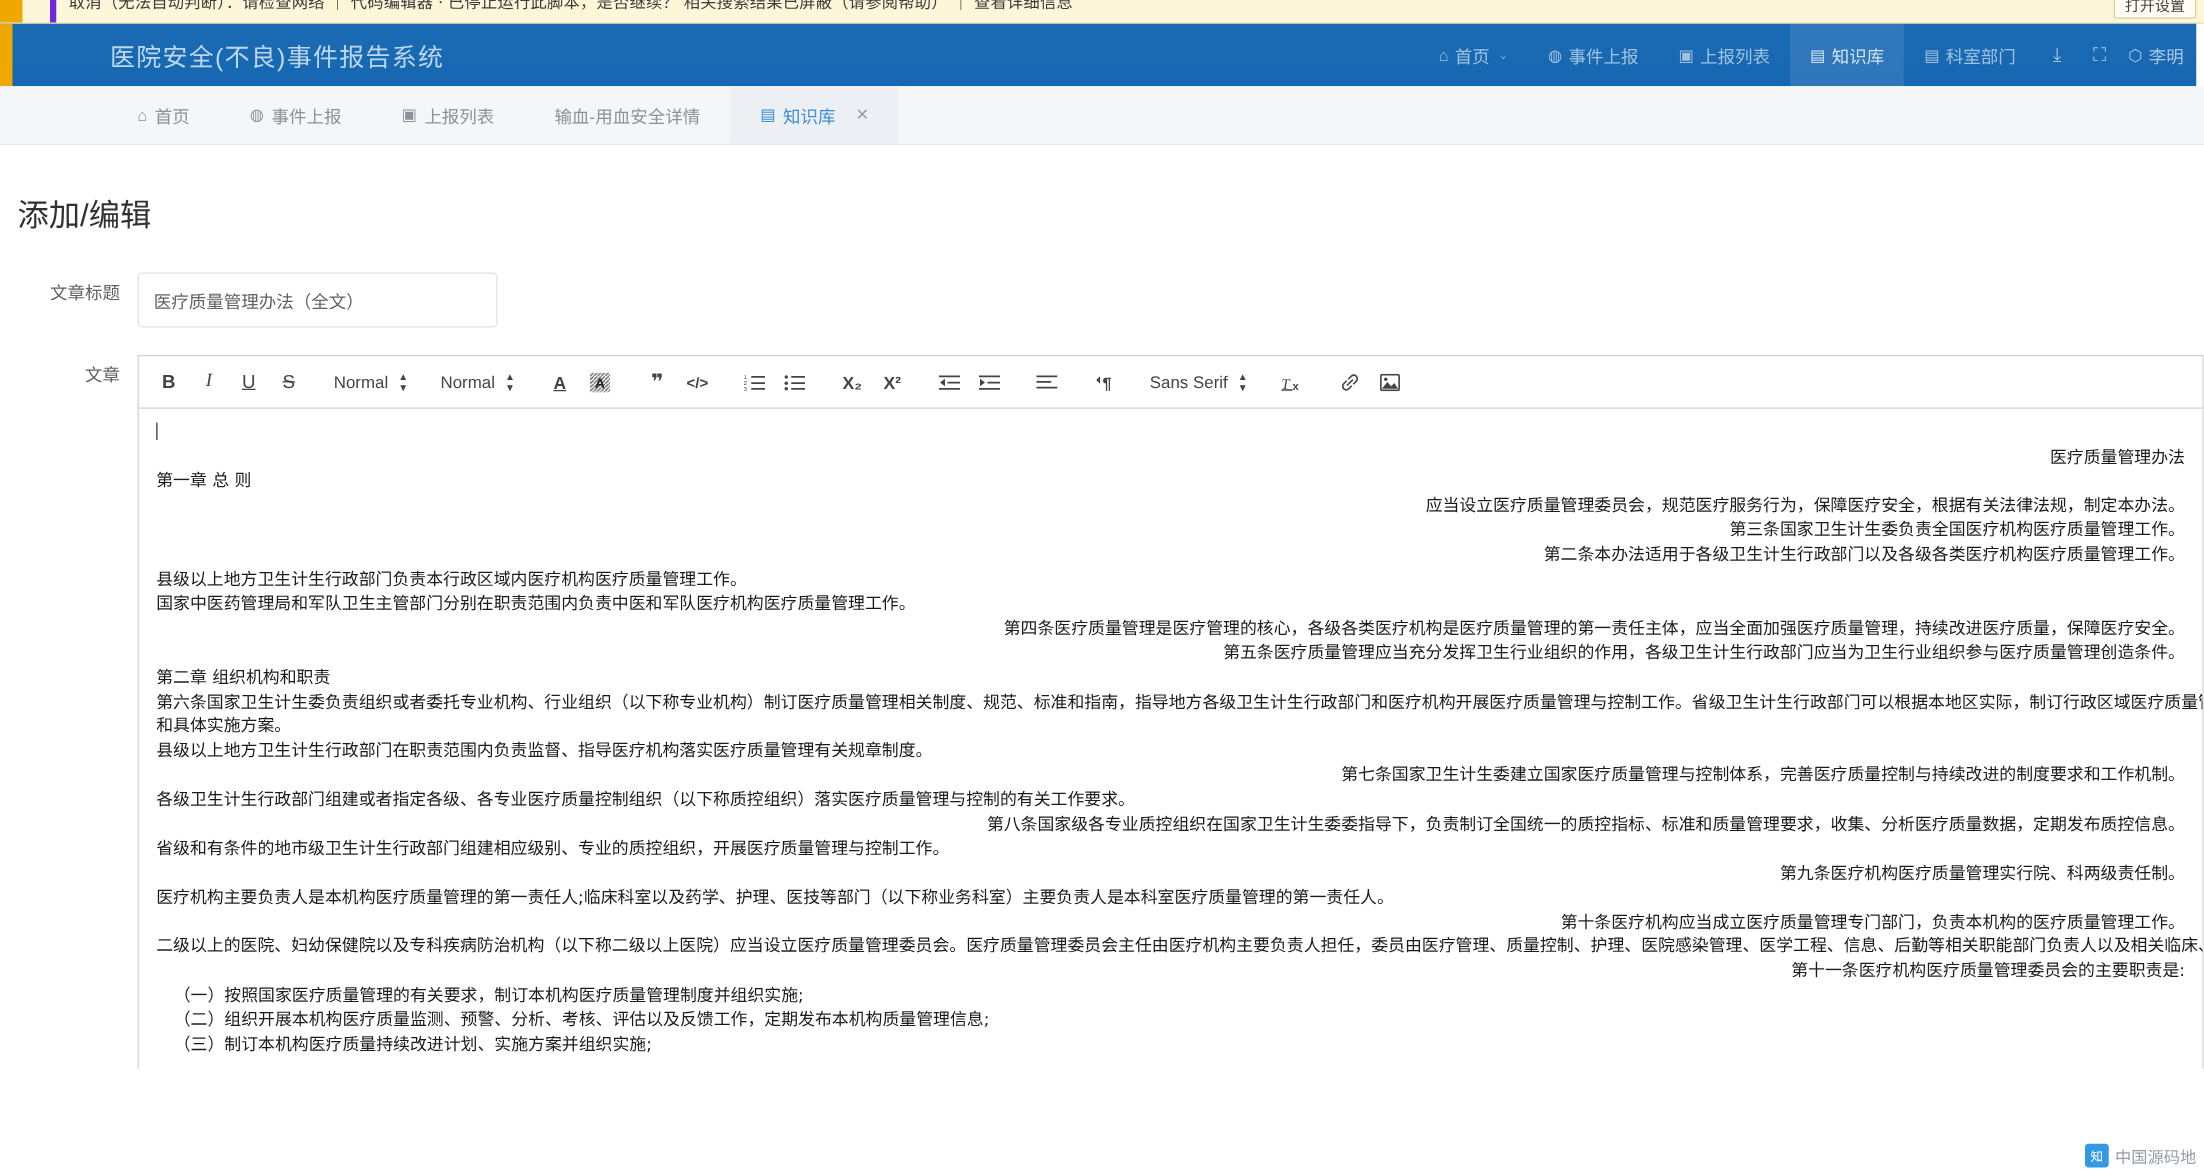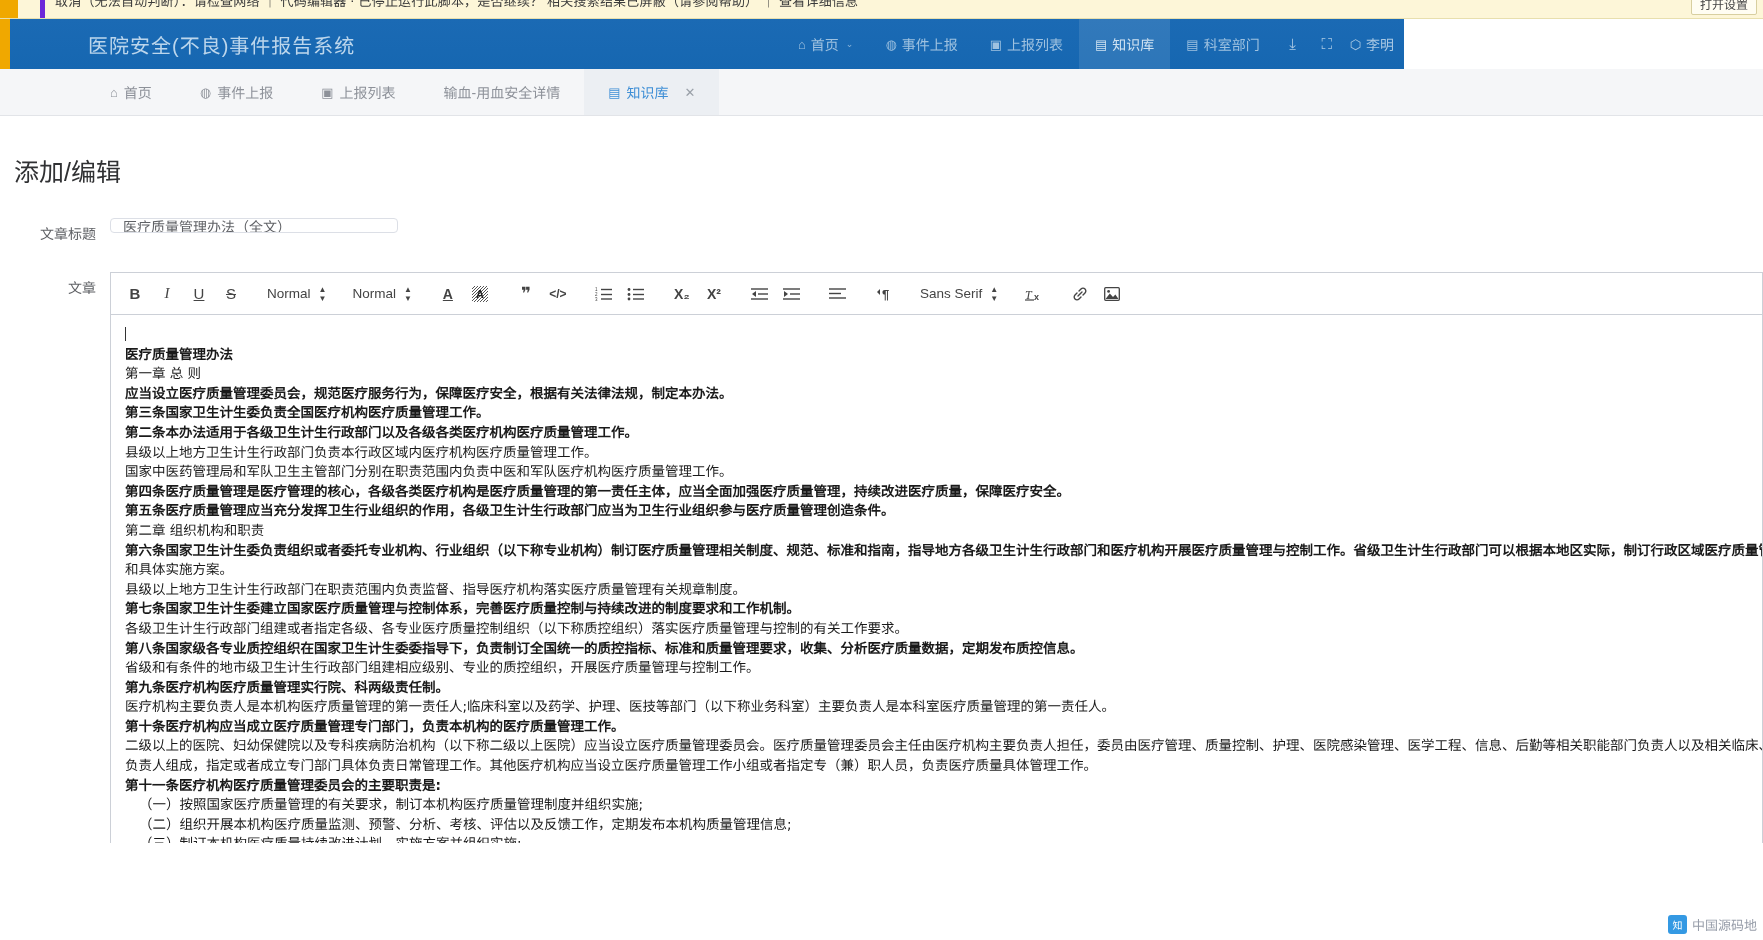--- a/index.html
+++ b/index.html
@@ -43,21 +43,21 @@
     position: absolute; right: 6px; top: -8px;
     border: 1px solid #d8cfa0; background: #fffdf2;
     font-size: 12px; color: #444;
     padding: 2px 8px; border-radius: 2px;
     white-space: nowrap;
   }
 
   
   .app-header {
     position: absolute; top: 19px; left: 0;
-    width: 1404px; height: 50px;
+    width: 1757px; height: 50px;
     background: linear-gradient(180deg, #1b6ab4 0%, #1667b1 100%);
     display: flex; align-items: center;
     overflow: hidden;
   }
   .app-header::before {
     content: "";
     position: absolute; left: 0; top: 0;
     width: 10px; height: 50px;
     background: #f0a800;
   }
@@ -142,21 +142,21 @@
   }
   .form-label {
     width: 110px;
     text-align: right;
     padding-right: 14px;
     font-size: 14px; color: #606266;
     line-height: 32px;
     flex: 0 0 auto;
   }
   .title-input {
-    width: 288px; height: 15px;
+    width: 288px; height: 44px;
     border: 1px solid #dcdfe6;
     border-radius: 4px;
     padding: 0 12px;
     font-size: 14px; color: #606266;
     font-family: "Liberation Sans", "DejaVu Sans", sans-serif;
     background: #fff;
     outline: none;
   }
 
   
@@ -206,21 +206,21 @@
     padding: 10px 14px 0 14px;
     font-size: 13.5px;
     color: #1a1a1a;
     line-height: 19.6px;
     height: 528px;
     overflow: hidden;
     position: relative;
     font-family: "DejaVu Sans", "Liberation Sans", sans-serif;
   }
   .editor-body p { margin: 0; white-space: nowrap; }
-  .editor-body .b { font-weight: bold; }
+  .editor-body .b { font-weight: normal; text-align: right; }
   .editor-body .indent { padding-left: 14px; }
   .caret {
     display: inline-block;
     width: 1px; height: 14px;
     background: #333;
     vertical-align: -2px;
     margin-right: 1px;
   }
 
   
@@ -503,21 +503,20 @@
         <p>和具体实施方案。</p>
         <p>县级以上地方卫生计生行政部门在职责范围内负责监督、指导医疗机构落实医疗质量管理有关规章制度。</p>
         <p class="b">第七条国家卫生计生委建立国家医疗质量管理与控制体系，完善医疗质量控制与持续改进的制度要求和工作机制。</p>
         <p>各级卫生计生行政部门组建或者指定各级、各专业医疗质量控制组织（以下称质控组织）落实医疗质量管理与控制的有关工作要求。</p>
         <p class="b">第八条国家级各专业质控组织在国家卫生计生委委指导下，负责制订全国统一的质控指标、标准和质量管理要求，收集、分析医疗质量数据，定期发布质控信息。</p>
         <p>省级和有条件的地市级卫生计生行政部门组建相应级别、专业的质控组织，开展医疗质量管理与控制工作。</p>
         <p class="b">第九条医疗机构医疗质量管理实行院、科两级责任制。</p>
         <p>医疗机构主要负责人是本机构医疗质量管理的第一责任人;临床科室以及药学、护理、医技等部门（以下称业务科室）主要负责人是本科室医疗质量管理的第一责任人。</p>
         <p class="b">第十条医疗机构应当成立医疗质量管理专门部门，负责本机构的医疗质量管理工作。</p>
         <p>二级以上的医院、妇幼保健院以及专科疾病防治机构（以下称二级以上医院）应当设立医疗质量管理委员会。医疗质量管理委员会主任由医疗机构主要负责人担任，委员由医疗管理、质量控制、护理、医院感染管理、医学工程、信息、后勤等相关职能部门负责人以及相关临床、药学、</p>
-        <p>负责人组成，指定或者成立专门部门具体负责日常管理工作。其他医疗机构应当设立医疗质量管理工作小组或者指定专（兼）职人员，负责医疗质量具体管理工作。</p>
         <p class="b">第十一条医疗机构医疗质量管理委员会的主要职责是:</p>
         <p class="indent">（一）按照国家医疗质量管理的有关要求，制订本机构医疗质量管理制度并组织实施;</p>
         <p class="indent">（二）组织开展本机构医疗质量监测、预警、分析、考核、评估以及反馈工作，定期发布本机构质量管理信息;</p>
         <p class="indent">（三）制订本机构医疗质量持续改进计划、实施方案并组织实施;</p>
 
       </div>
     </div>
   </div>
 
   <div class="watermark">

